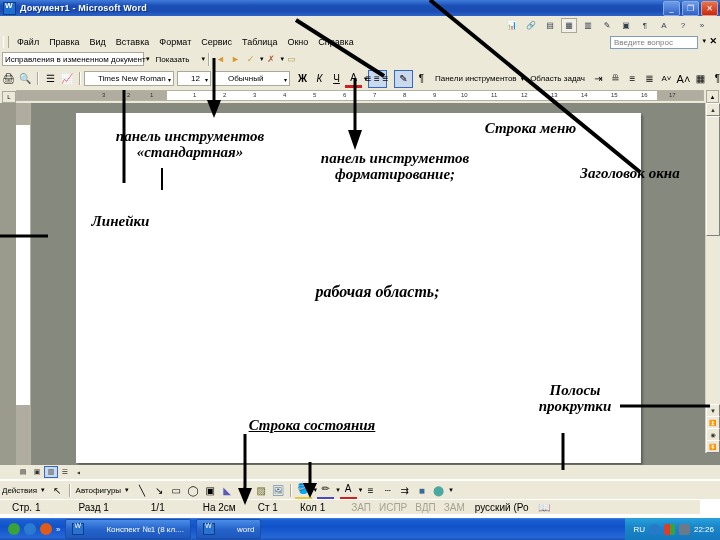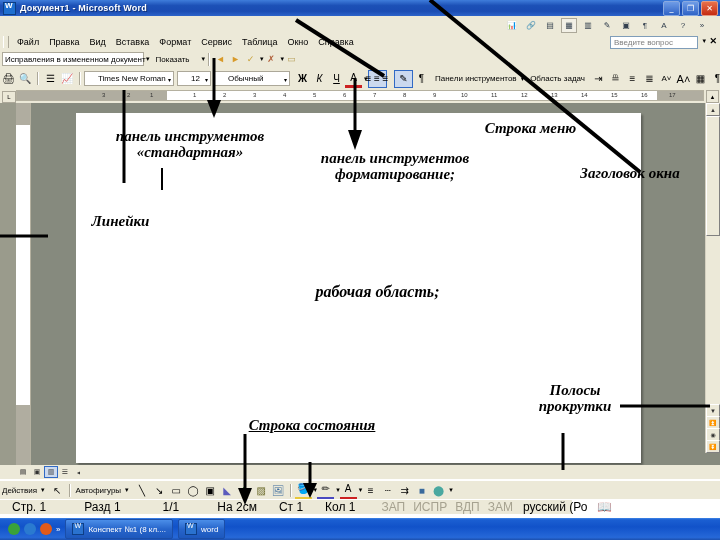--- a/index.html
+++ b/index.html
@@ -145,22 +145,22 @@
   .viewbtn.active{border:1px solid #316ac5;background:#cbd9ee;box-sizing:border-box;}
   #hthumbarea{position:absolute;left:80px;top:466px;width:610px;height:12px;background:#ece9d8;}
 
   
   #drawbar{
     position:absolute;left:0;top:481px;width:720px;height:18px;background:#ece9d8;
     display:flex;align-items:center;
   }
   
   #statusbar{
-    position:absolute;left:0;top:499px;width:572px;height:14px;background:#ece9d8;
-    display:flex;align-items:center;font-size:12px;color:#000;
+    position:absolute;left:0;top:499px;width:700px;height:14px;background:#ece9d8;
+    display:flex;align-items:center;font-size:10px;color:#000;
     border-top:1px solid #fff;
   }
   #statusbar .sitem{white-space:nowrap;}
   #statusbar .dim{color:#a6a290;}
 
   
   #taskbar{
     position:absolute;left:0;top:518px;width:720px;height:22px;
     background:linear-gradient(180deg,#3f85e8 0%,#1b5fd2 8%,#1152c9 40%,#2668d8 88%,#1b4fae 100%);
     display:flex;align-items:center;
@@ -180,21 +180,21 @@
   #startbtn .flag:before{content:"";position:absolute;inset:1px;background:
      linear-gradient(90deg,#f45b4e 0 48%,#6ec64a 48% 100%);}
   #startbtn .flag:after{content:"";position:absolute;left:1px;bottom:1px;right:1px;height:5px;background:
      linear-gradient(90deg,#3a8fe0 0 48%,#f3c427 48% 100%);}
   #qlaunch{display:flex;align-items:center;gap:4px;margin-left:8px;}
   .qicon{width:12px;height:12px;border-radius:50%;}
   .tbtn-task{
     height:18px;margin-left:5px;padding:0 6px;max-width:140px;
     background:linear-gradient(180deg,#4b8ee8,#2765cb 50%,#1d58bd);
     border:1px solid #1b4ea8;border-radius:2px;
-    display:flex;align-items:center;gap:4px;color:#fff;font-size:8px;white-space:nowrap;overflow:hidden;
+    display:flex;align-items:center;gap:22px;color:#fff;font-size:8px;white-space:nowrap;overflow:hidden;
   }
   .tbtn-task .ic{width:10px;height:10px;background:#2a72cf;border:1px solid #0e3e86;flex:0 0 auto;position:relative;}
   .tbtn-task .ic:after{content:"W";position:absolute;left:1px;top:-2px;font-size:7px;color:#fff;}
   #tray{
     position:absolute;right:0;top:0;height:22px;display:flex;align-items:center;gap:4px;
     padding:0 6px 0 8px;
     background:linear-gradient(180deg,#28a3dc 0%,#1a86c9 40%,#1478be 100%);
     color:#fff;font-size:8px;
   }
   #tray .ti{width:11px;height:11px;border-radius:2px;}
@@ -438,20 +438,27 @@
     <span style="color:#fff;font-size:8px;">»</span>
   </div>
   <div class="tbtn-task">
     <span class="ic"></span>
     <span>Конспект №1 (8 кл....</span>
   </div>
   <div class="tbtn-task">
     <span class="ic"></span>
     <span>word</span>
   </div>
+  <div id="tray">
+    <span>RU</span>
+    <span class="ti" style="background:#2a78c8;border-radius:50%;"></span>
+    <span class="ti" style="background:linear-gradient(90deg,#e03a2a 50%,#3aa23a 50%);"></span>
+    <span class="ti" style="background:#6a7a8a;"></span>
+    <span>22:26</span>
+  </div>
 </div>
 
 <div id="ann-overlay">
   <svg width="720" height="540">
 
     <line x1="124" y1="90" x2="124" y2="183" stroke="#000" stroke-width="3"></line>
 
     <line x1="214" y1="58" x2="214" y2="104" stroke="#000" stroke-width="3"></line>
     <polygon points="207,100 221,100 214,118" fill="#000"></polygon>
 

